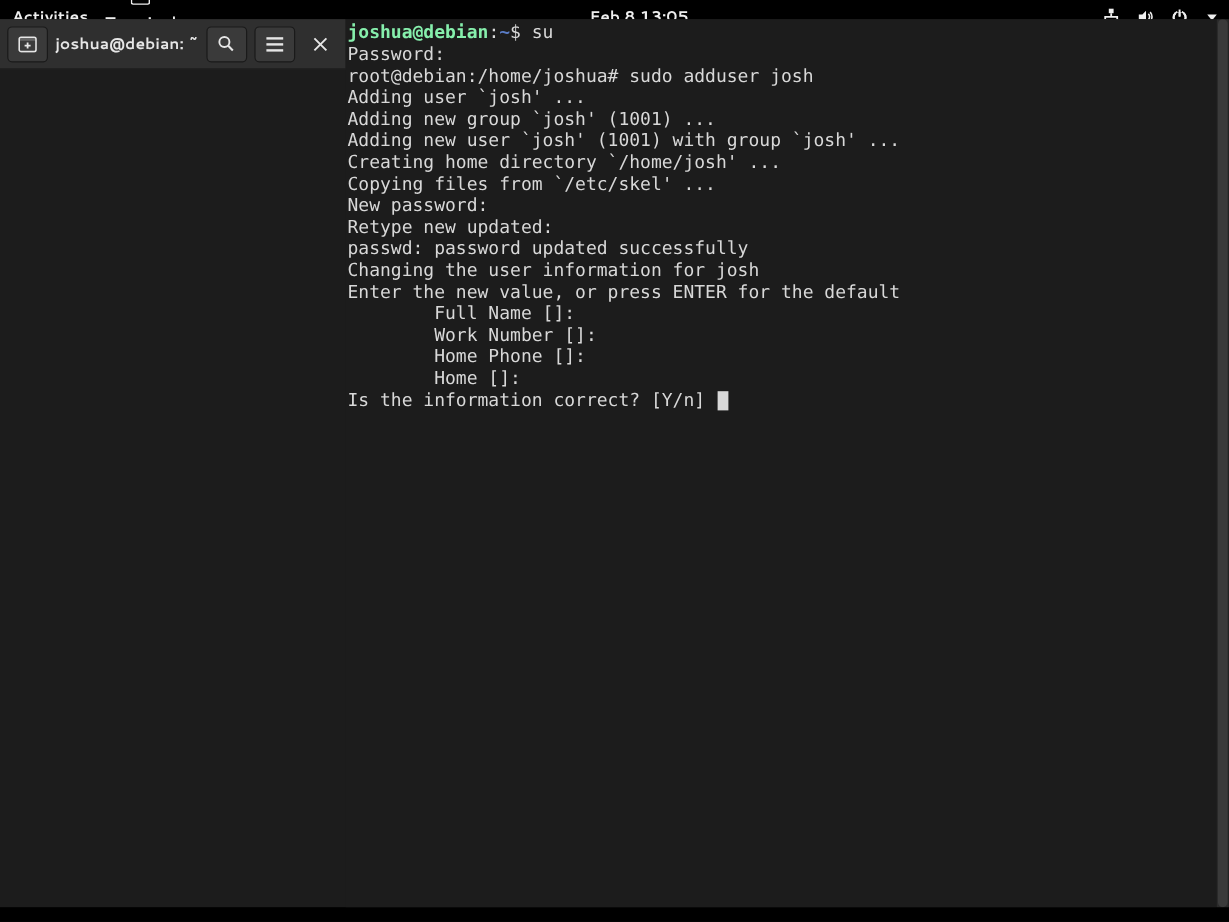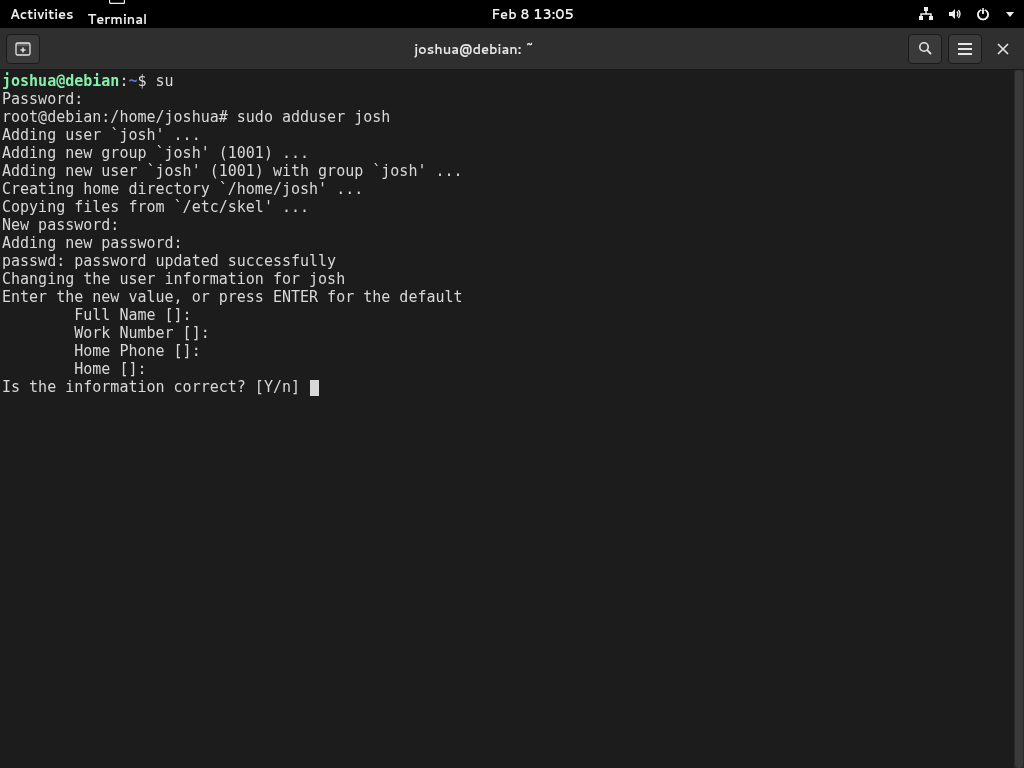--- a/index.html
+++ b/index.html
@@ -22,26 +22,26 @@
   .tri-down {
     width: 0; height: 0;
     border-left: 4px solid transparent;
     border-right: 4px solid transparent;
     border-top: 5px solid #eee;
     display: inline-block;
     margin-left: 2px;
   }
   .window {
     position: absolute;
-    left: 0; top: 28px;
+    left: 0; top: 16px;
     width: 1024px;
     height: 740px;
     background: #1c1c1c;
     display: flex;
-    flex-direction: column;
+    flex-direction: row;
   }
   .titlebar {
     height: 42px;
     background: #2f2f2f;
     border-bottom: 1px solid #1a1a1a;
     display: flex;
     align-items: center;
     padding: 0 6px;
     gap: 6px;
   }
@@ -180,21 +180,21 @@
   <div class="term">
     <div class="row"><span class="green">joshua@debian</span><span>:</span><span class="blue">~</span><span>$ </span><span>su</span></div>
     <div class="row">Password:</div>
     <div class="row">root@debian:/home/joshua# sudo adduser josh</div>
     <div class="row">Adding user `josh' ...</div>
     <div class="row">Adding new group `josh' (1001) ...</div>
     <div class="row">Adding new user `josh' (1001) with group `josh' ...</div>
     <div class="row">Creating home directory `/home/josh' ...</div>
     <div class="row">Copying files from `/etc/skel' ...</div>
     <div class="row">New password:</div>
-    <div class="row">Adding new password:</div>
+    <div class="row">Retype new updated:</div>
     <div class="row">passwd: password updated successfully</div>
     <div class="row">Changing the user information for josh</div>
     <div class="row">Enter the new value, or press ENTER for the default</div>
     <div class="row">        Full Name []:</div>
     <div class="row">        Work Number []:</div>
     <div class="row">        Home Phone []:</div>
     <div class="row">        Home []:</div>
     <div class="row"><span>Is the information correct? [Y/n] </span><span class="cursor"></span></div>
 
     <div class="scrollbar">

